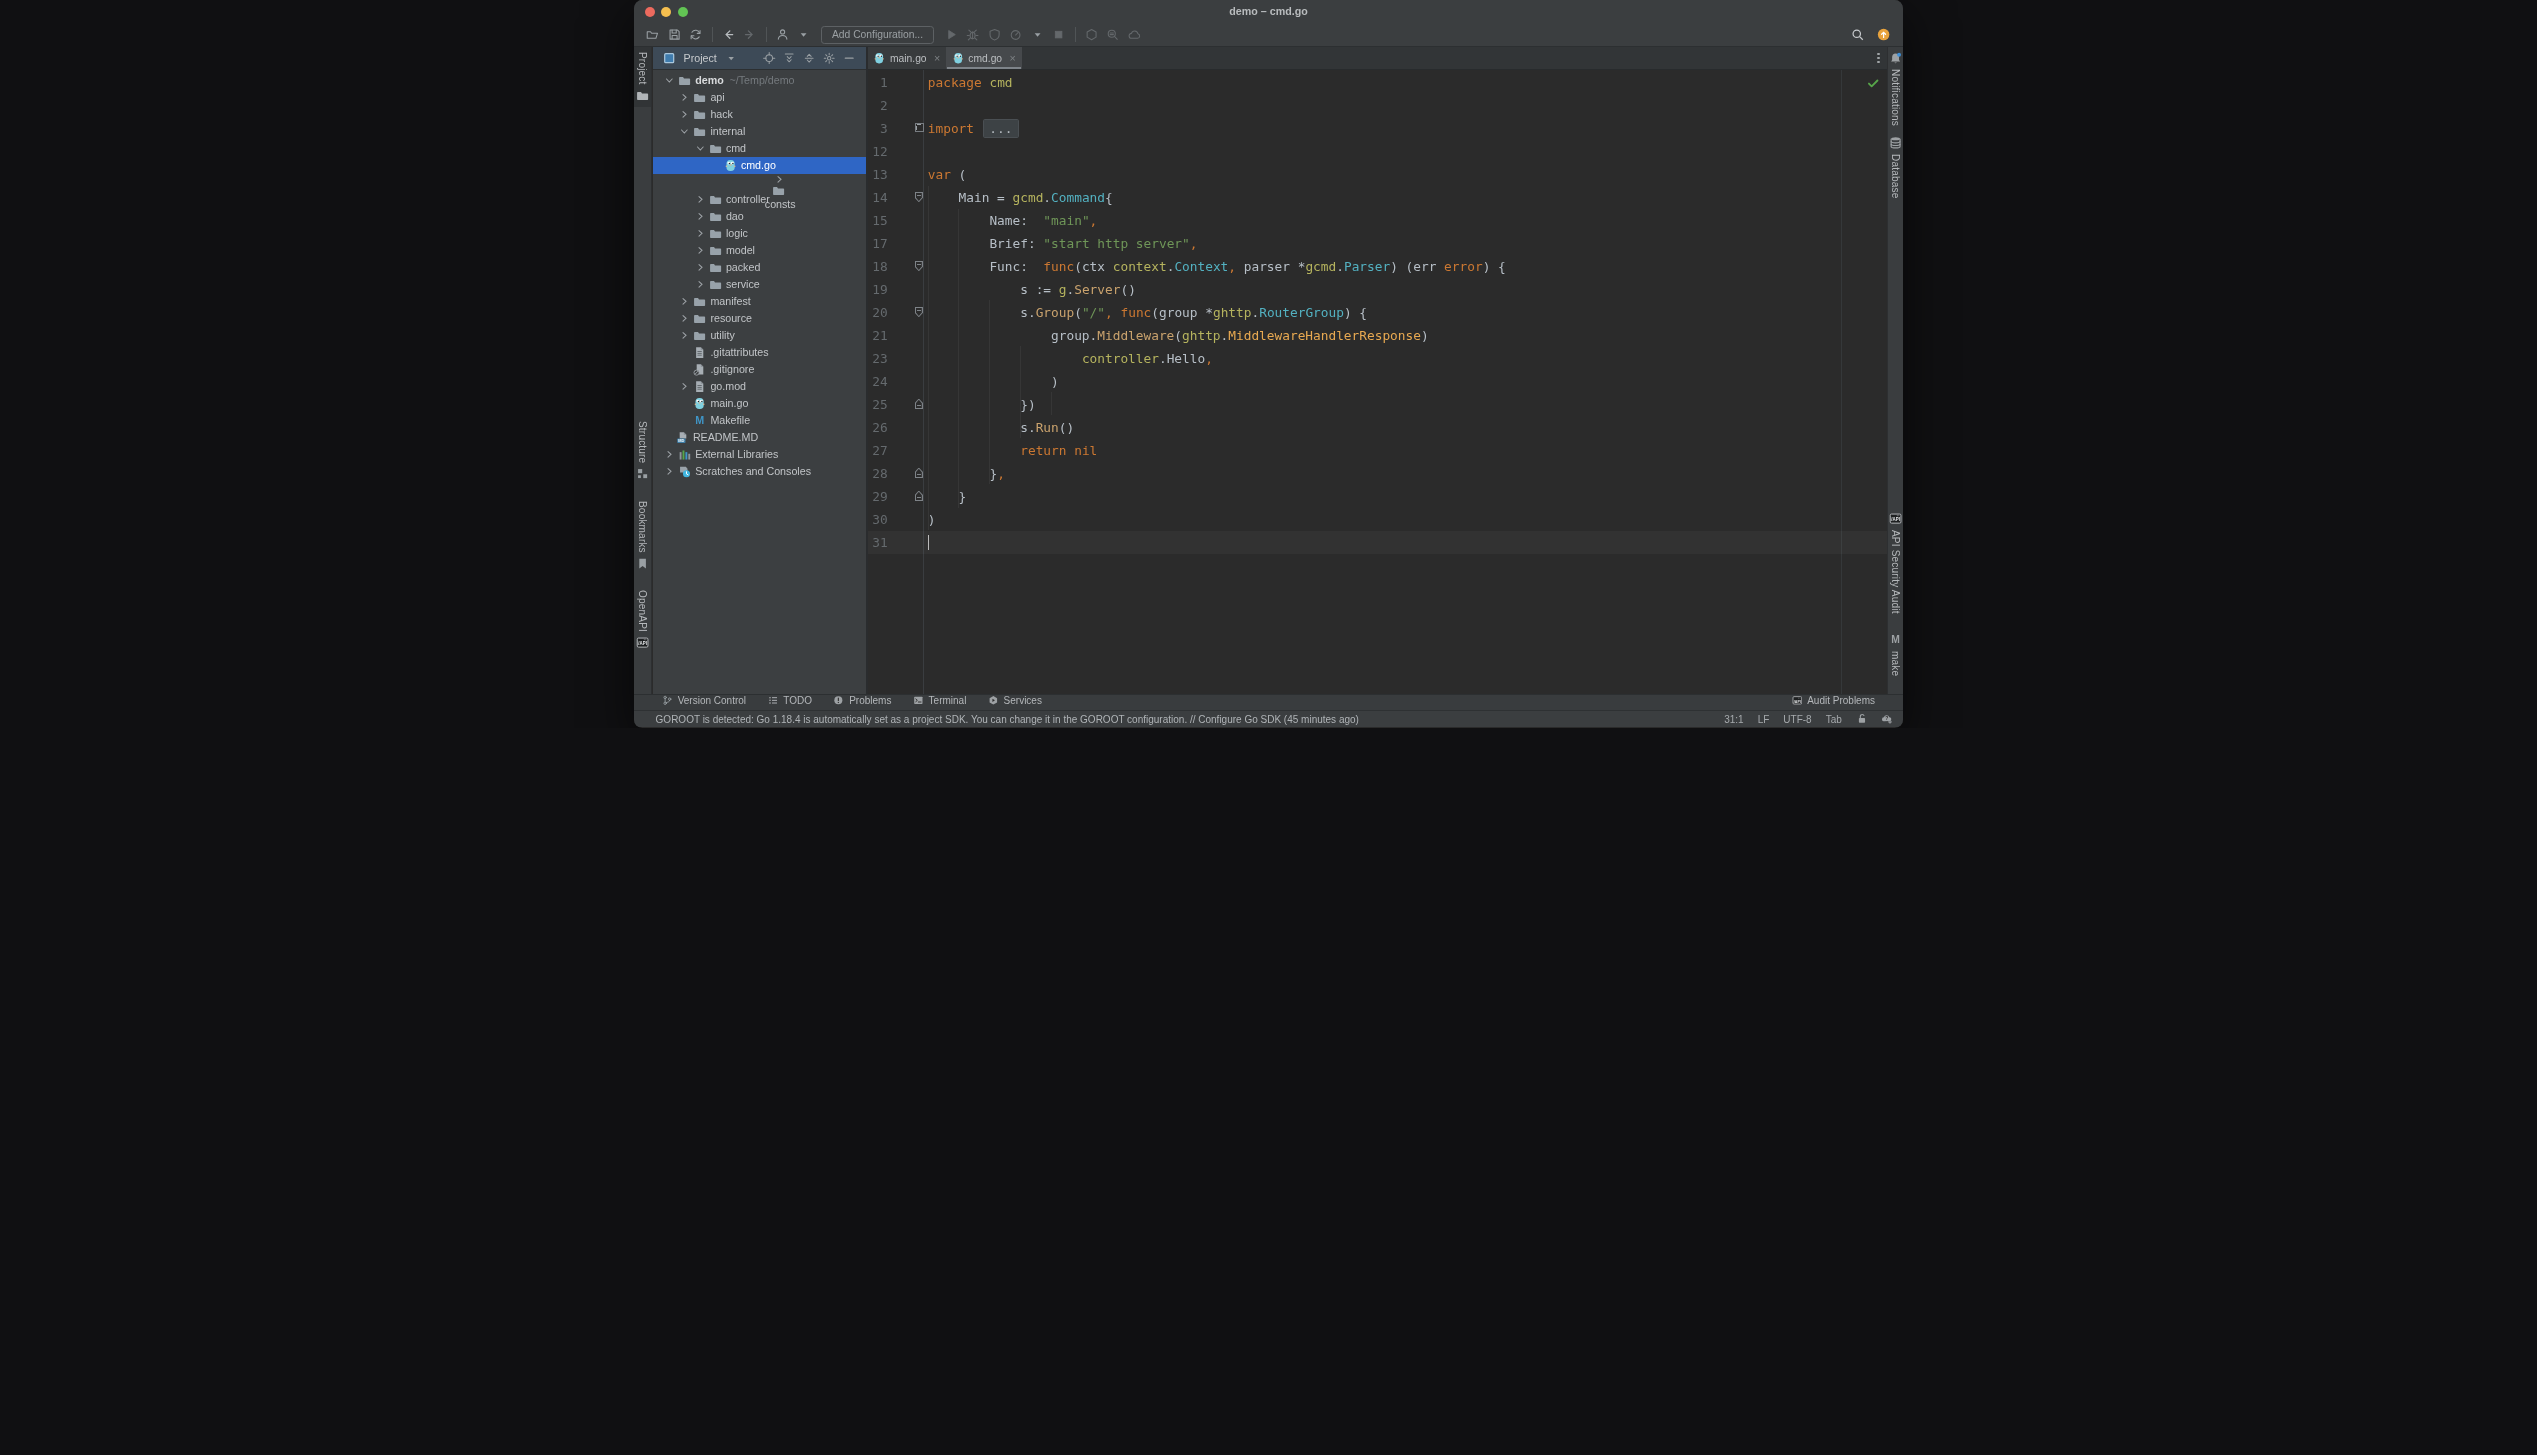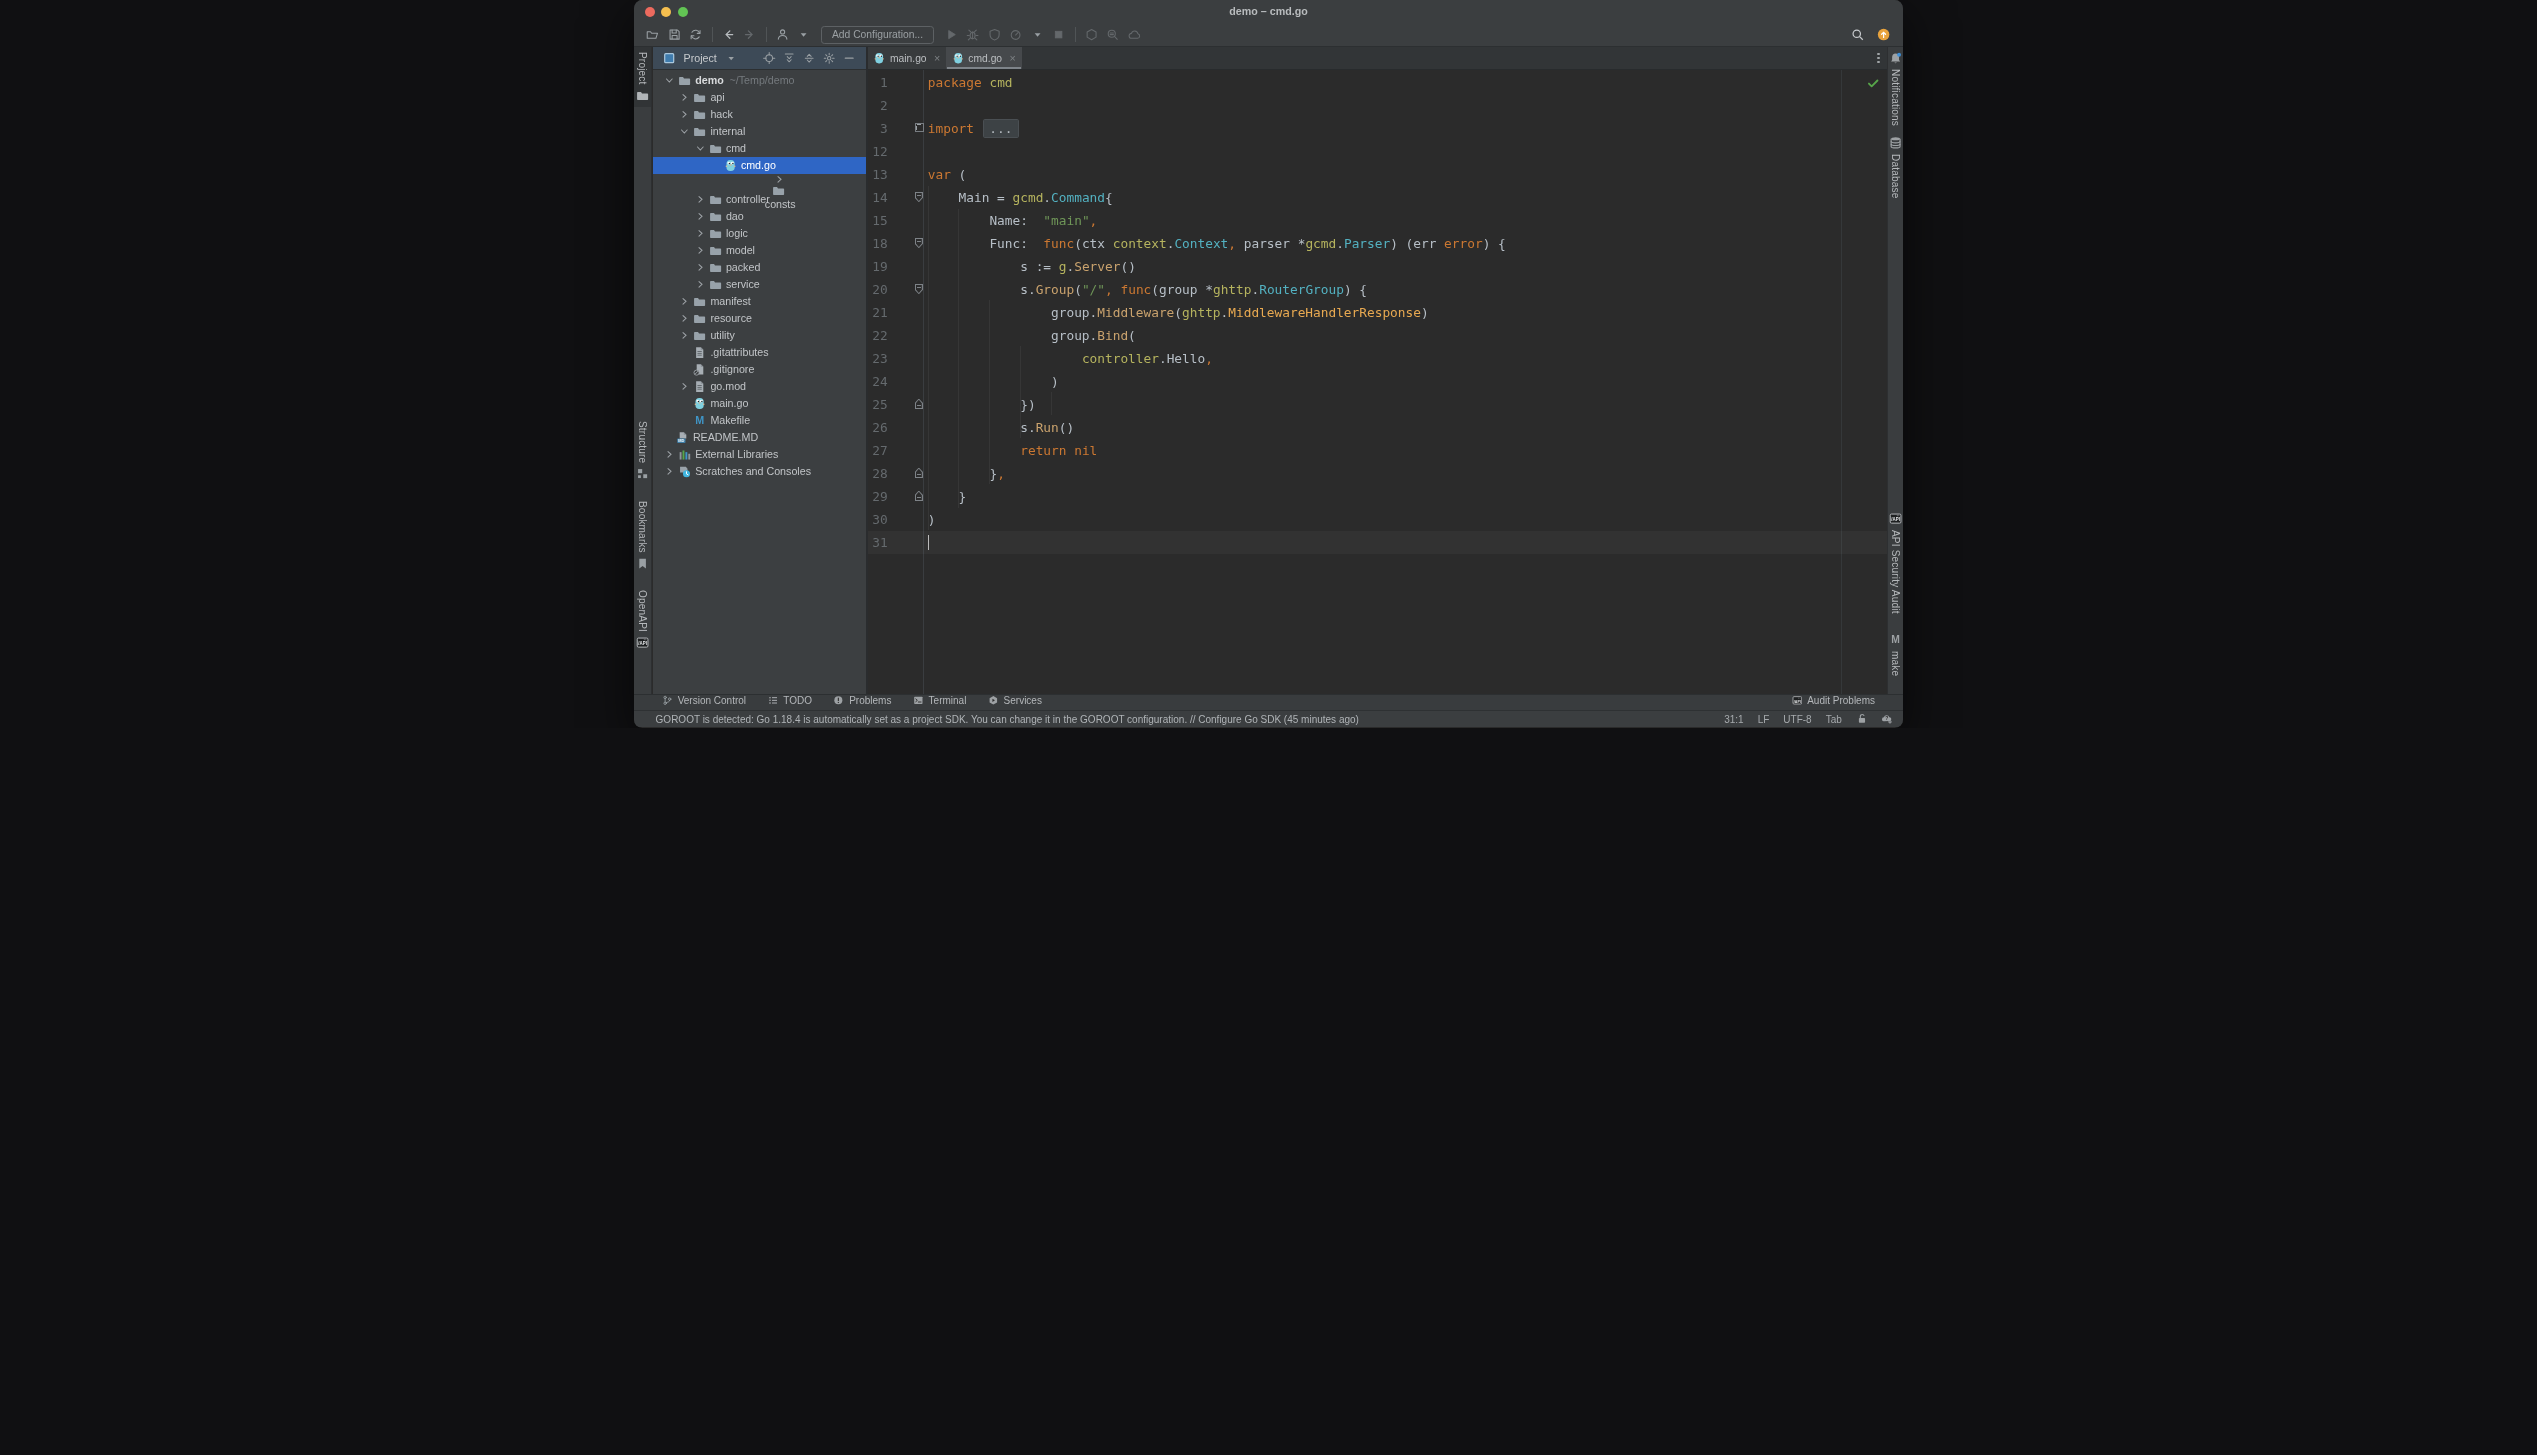--- a/index.html
+++ b/index.html
@@ -766,20 +766,25 @@
                 </span>
               </span>
               <pre class="codepre"><span class="tk-def">    Main = </span><span class="tk-pkg">gcmd</span><span class="tk-def">.</span><span class="tk-typ">Command</span><span class="tk-def">{</span></pre>
             </div>
             <div class="code-row">
               <span class="ln">15</span>
               <span class="foldcol"></span>
               <pre class="codepre"><span class="tk-def">        Name:  </span><span class="tk-str">"main"</span><span class="tk-kw">,</span></pre>
             </div>
             <div class="code-row">
+              <span class="ln">17</span>
+              <span class="foldcol"></span>
+              <pre class="codepre"><span class="tk-def">        Brief: </span><span class="tk-str">"start http server"</span><span class="tk-kw">,</span></pre>
+            </div>
+            <div class="code-row">
               <span class="ln">18</span>
               <span class="foldcol">
                 <span class="fm down">
                   <i></i>
                 </span>
               </span>
               <pre class="codepre"><span class="tk-def">        Func:  </span><span class="tk-kw">func</span><span class="tk-def">(ctx </span><span class="tk-pkg">context</span><span class="tk-def">.</span><span class="tk-typ">Context</span><span class="tk-kw">,</span><span class="tk-def"> parser *</span><span class="tk-pkg">gcmd</span><span class="tk-def">.</span><span class="tk-typ">Parser</span><span class="tk-def">) (err </span><span class="tk-kw">error</span><span class="tk-def">) {</span></pre>
             </div>
             <div class="code-row">
               <span class="ln">19</span>
@@ -792,25 +797,20 @@
                 <span class="fm down">
                   <i></i>
                 </span>
               </span>
               <pre class="codepre"><span class="tk-def">            s.</span><span class="tk-fn">Group</span><span class="tk-def">(</span><span class="tk-str">"/"</span><span class="tk-kw">,</span><span class="tk-def"> </span><span class="tk-kw">func</span><span class="tk-def">(group *</span><span class="tk-pkg">ghttp</span><span class="tk-def">.</span><span class="tk-typ">RouterGroup</span><span class="tk-def">) {</span></pre>
             </div>
             <div class="code-row">
               <span class="ln">21</span>
               <span class="foldcol"></span>
               <pre class="codepre"><span class="tk-def">                group.</span><span class="tk-fn">Middleware</span><span class="tk-def">(</span><span class="tk-pkg">ghttp</span><span class="tk-def">.</span><span class="tk-fnr">MiddlewareHandlerResponse</span><span class="tk-def">)</span></pre>
-            </div>
-            <div class="code-row">
-              <span class="ln">22</span>
-              <span class="foldcol"></span>
-              <pre class="codepre"><span class="tk-def">                group.</span><span class="tk-fn">Bind</span><span class="tk-def">(</span></pre>
             </div>
             <div class="code-row">
               <span class="ln">23</span>
               <span class="foldcol"></span>
               <pre class="codepre"><span class="tk-def">                    </span><span class="tk-pkg">controller</span><span class="tk-def">.Hello</span><span class="tk-kw">,</span></pre>
             </div>
             <div class="code-row">
               <span class="ln">24</span>
               <span class="foldcol"></span>
               <pre class="codepre"><span class="tk-def">                )</span></pre>

